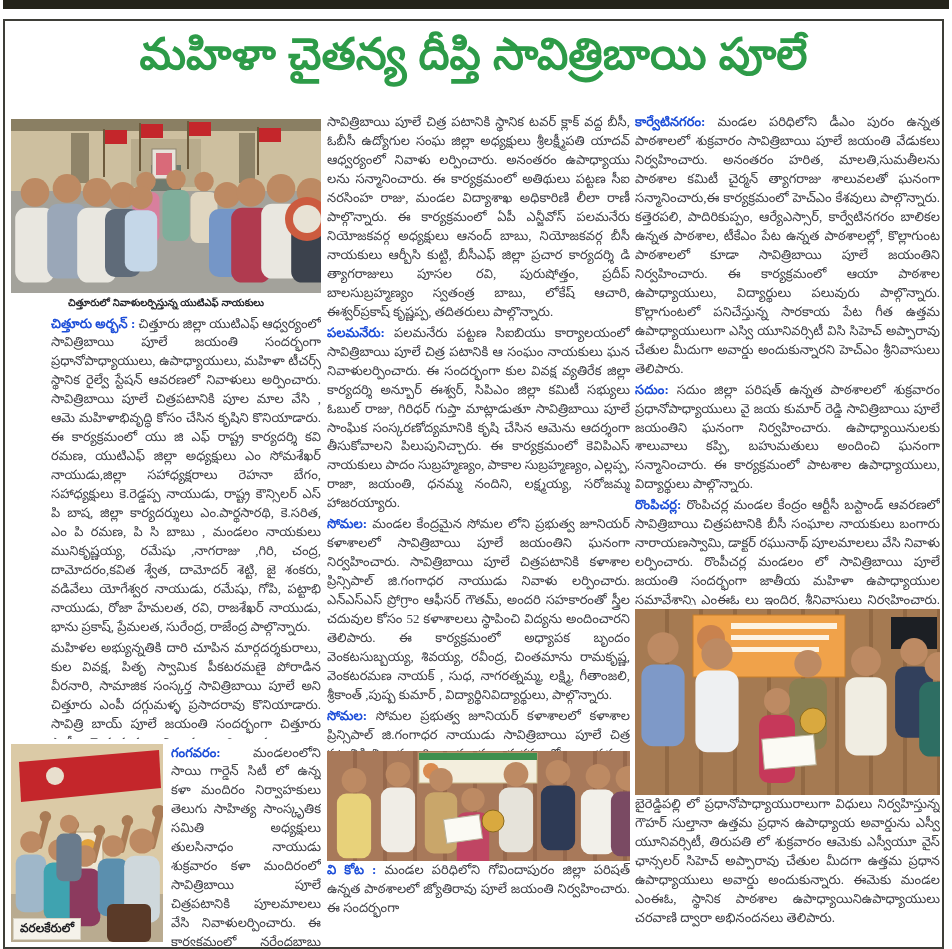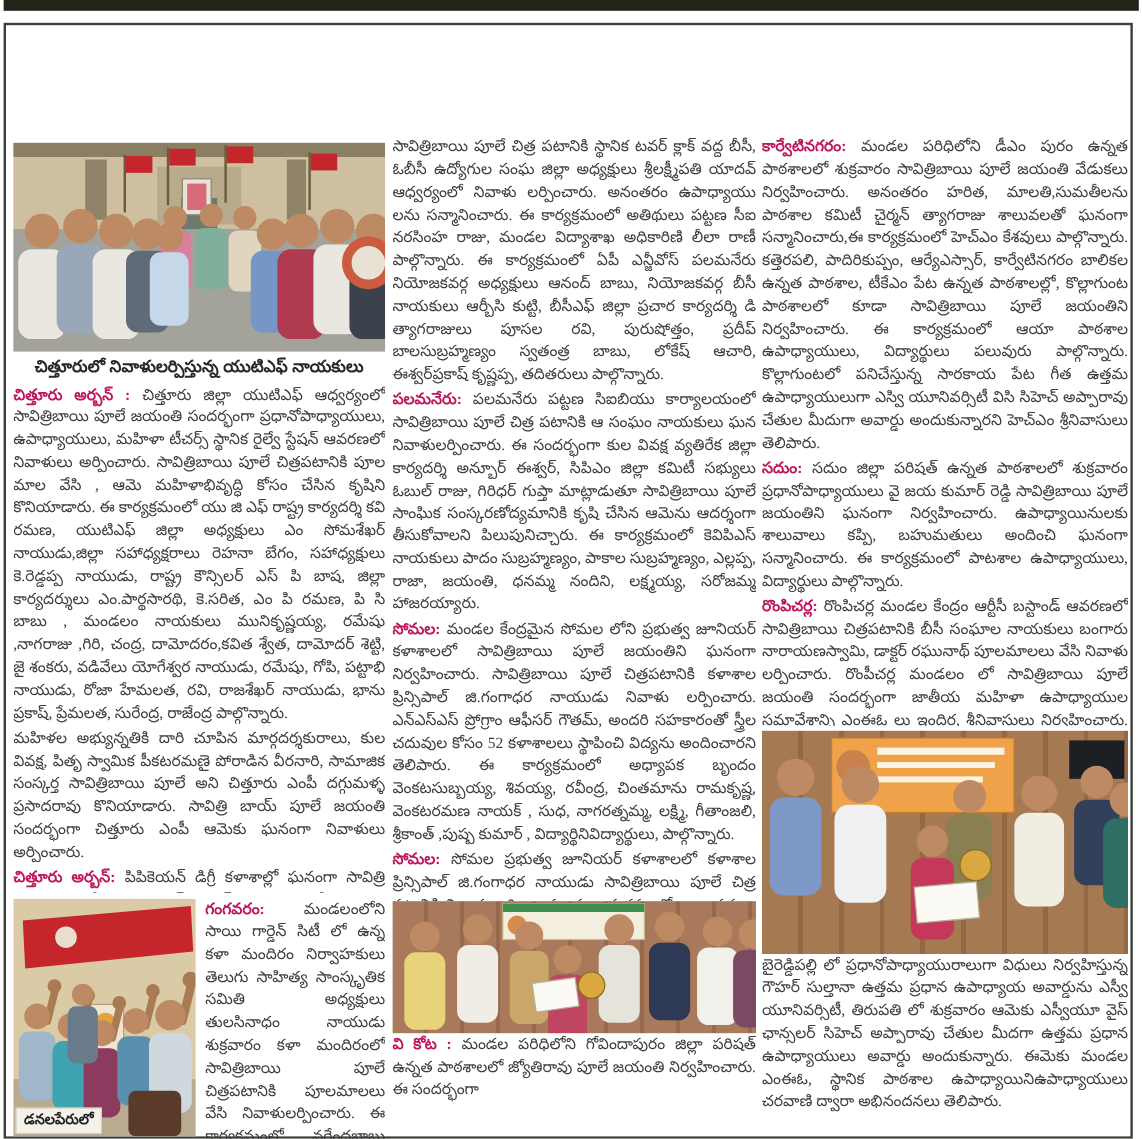--- a/index.html
+++ b/index.html
@@ -18,31 +18,31 @@
     font-family:"Liberation Sans", sans-serif;
     font-weight:bold;font-size:44px;line-height:1.15;color:#2d9b48;
     letter-spacing:0px;
   }
   .col{position:absolute;top:92px;height:838px;overflow:hidden;}
   .col1{left:6px;width:310px;}
   .col2{left:322px;width:303px;}
   .col3{left:630px;width:305px;}
   .body-txt{font-size:13px;line-height:1.46;color:#3c3c42;text-align:justify;}
   .body-txt p{margin:0 0 2px 0;font-family:Liberation Serif, serif;}
-  .lead{font-weight:bold;color:#be185d;}
+  .lead{font-weight:bold;color:#1d4ed8;}
   .cap{
     font-family:"Liberation Sans", sans-serif;
-    font-weight:bold;font-size:14px;color:#26262b;
+    font-weight:bold;font-size:10px;color:#26262b;
     text-align:center;padding:4px 0 2px 0;line-height:1.25;
   }
   .photo{position:relative;overflow:hidden;background:#cfc5ad;}
   .photo svg{display:block;}
   .photo1{height:174px;margin-top:6px;
     background:linear-gradient(#8a7f63 0 12px,#cdbf9f 12px 72px,#a3a29b 72px 100%);}
-  .txt-block-1{height:424px;overflow:hidden;margin-top:3px;}
+  .txt-block-1{height:424px;overflow:hidden;margin-top:3px;margin-left:40px;}
   .gblock{margin-top:5px;height:202px;overflow:hidden;}
   .photo2{
     float:left;width:152px;height:198px;margin:0 8px 2px 0;
     background:linear-gradient(#dbcaa6 0 150px,#b9ab90 150px 100%);
   }
   .photo2-label{
     position:absolute;left:2px;bottom:2px;background:#f5f2ea;
     font-family:"Liberation Sans", sans-serif;font-weight:bold;font-size:12px;
     color:#1f1f23;padding:1px 6px;border:1px solid #d8d2c2;
   }
@@ -73,20 +73,21 @@
       <rect x="0" y="0" width="2" height="48" fill="#6d5a3c"></rect>
       <rect x="2" y="1" width="22" height="14" fill="#c4262b"></rect>
     </g>
   </defs>
 </svg>
 
 <div class="topbar"></div>
 
 <div class="frame">
 
+  <div class="headline">మహిళా చైతన్య దీప్తి సావిత్రిబాయి పూలే</div>
 
   <div class="col col1">
 
     <div class="photo photo1">
       <svg width="310" height="174" viewBox="0 0 310 174">
         <rect x="60" y="14" width="18" height="50" fill="#8f8469"></rect>
         <rect x="228" y="14" width="16" height="50" fill="#8f8469"></rect>
         <rect x="120" y="20" width="70" height="48" fill="#b8ab8c"></rect>
         <rect x="140" y="46" width="30" height="26" fill="#6f7a6e"></rect>
         <rect x="141" y="30" width="24" height="30" fill="#e7e2da" stroke="#8d8570"></rect>
@@ -128,21 +129,21 @@
           <rect x="62" y="88" width="30" height="42" fill="#efe6d2" stroke="#b5a27e"></rect>
           <circle cx="77" cy="104" r="9" fill="#e2a33c"></circle>
           <use href="#person-fist" transform="translate(2,80) scale(1.8)" style="color:#9fb7c9"></use>
           <use href="#person-fist" transform="translate(30,88) scale(1.8)" style="color:#3fa3b0"></use>
           <use href="#person-fist" transform="translate(56,94) scale(1.8)" style="color:#8c3a5e"></use>
           <use href="#person-fist" transform="translate(84,84) scale(1.8)" style="color:#5b8fae"></use>
           <use href="#person-fist" transform="translate(110,76) scale(2.1)" style="color:#cfd8dc"></use>
           <use href="#person" transform="translate(44,70) scale(1.4)" style="color:#6a7b8c"></use>
           <rect x="96" y="160" width="44" height="38" rx="6" fill="#5a3a28"></rect>
         </svg>
-        <div class="photo2-label">డనలపేరులో</div>
+        <div class="photo2-label">వరలకేరులో</div>
       </div>
       <p><span class="lead">గంగవరం:</span><span> మండలంలోని సాయి గార్డెన్ సిటీ లో ఉన్న కళా మందిరం నిర్వాహకులు తెలుగు సాహిత్య సాంస్కృతిక సమితి అధ్యక్షులు తులసినాధం నాయుడు శుక్రవారం కళా మందిరంలో సావిత్రిబాయి పూలే చిత్రపటానికి పూలమాలలు వేసి నివాళులర్పించారు. ఈ కార్యక్రమంలో నరేంద్రబాబు చంద్రశేఖర్, రామచంద్రమూర్తి, కార్యదర్శి పుష్ప పాల్గొన్నారు.</span></p>
 
     </div>
   </div>
 
   <div class="col col2">
     <div class="body-txt txt-block-2">
       <p><span>సావిత్రిబాయి పూలే చిత్ర పటానికి స్థానిక టవర్ క్లాక్ వద్ద బీసీ, ఓబీసీ ఉద్యోగుల సంఘ జిల్లా అధ్యక్షులు శ్రీలక్ష్మీపతి యాదవ్ ఆధ్వర్యంలో నివాళు లర్పించారు. అనంతరం ఉపాధ్యాయు లను సన్మానించారు. ఈ కార్యక్రమంలో అతిథులు పట్టణ సీఐ నరసింహ రాజు, మండల విద్యాశాఖ అధికారిణి లీలా రాణీ పాల్గొన్నారు. ఈ కార్యక్రమంలో ఏపీ ఎన్జీవోస్ పలమనేరు నియోజకవర్గ అధ్యక్షులు ఆనంద్ బాబు, నియోజకవర్గ బీసీ నాయకులు ఆర్బీసి కుట్టి, బీసీఎఫ్ జిల్లా ప్రచార కార్యదర్శి డి త్యాగరాజులు పూసల రవి, పురుషోత్తం, ప్రదీప్ బాలసుబ్రహ్మణ్యం స్వతంత్ర బాబు, లోకేష్ ఆచారి, ఈశ్వర్‌ప్రకాష్ కృష్ణప్ప, తదితరులు పాల్గొన్నారు.</span></p>
       <p><span class="lead">పలమనేరు:</span><span> పలమనేరు పట్టణ సిఐబియు కార్యాలయంలో సావిత్రిబాయి పూలే చిత్ర పటానికి ఆ సంఘం నాయకులు ఘన నివాళులర్పించారు. ఈ సందర్భంగా కుల వివక్ష వ్యతిరేక జిల్లా కార్యదర్శి అన్బూర్ ఈశ్వర్, సిపిఎం జిల్లా కమిటీ సభ్యులు ఓబుల్ రాజు, గిరిధర్ గుప్తా మాట్లాడుతూ సావిత్రిబాయి పూలే సాంఘిక సంస్కరణోద్యమానికి కృషి చేసిన ఆమెను ఆదర్శంగా తీసుకోవాలని పిలుపునిచ్చారు. ఈ కార్యక్రమంలో కెవిపిఎస్ నాయకులు పాదం సుబ్రహ్మణ్యం, పాకాల సుబ్రహ్మణ్యం, ఎల్లప్ప, రాజా, జయంతి, ధనమ్మ నందిని, లక్ష్మయ్య, సరోజమ్మ హాజరయ్యారు.</span></p>

